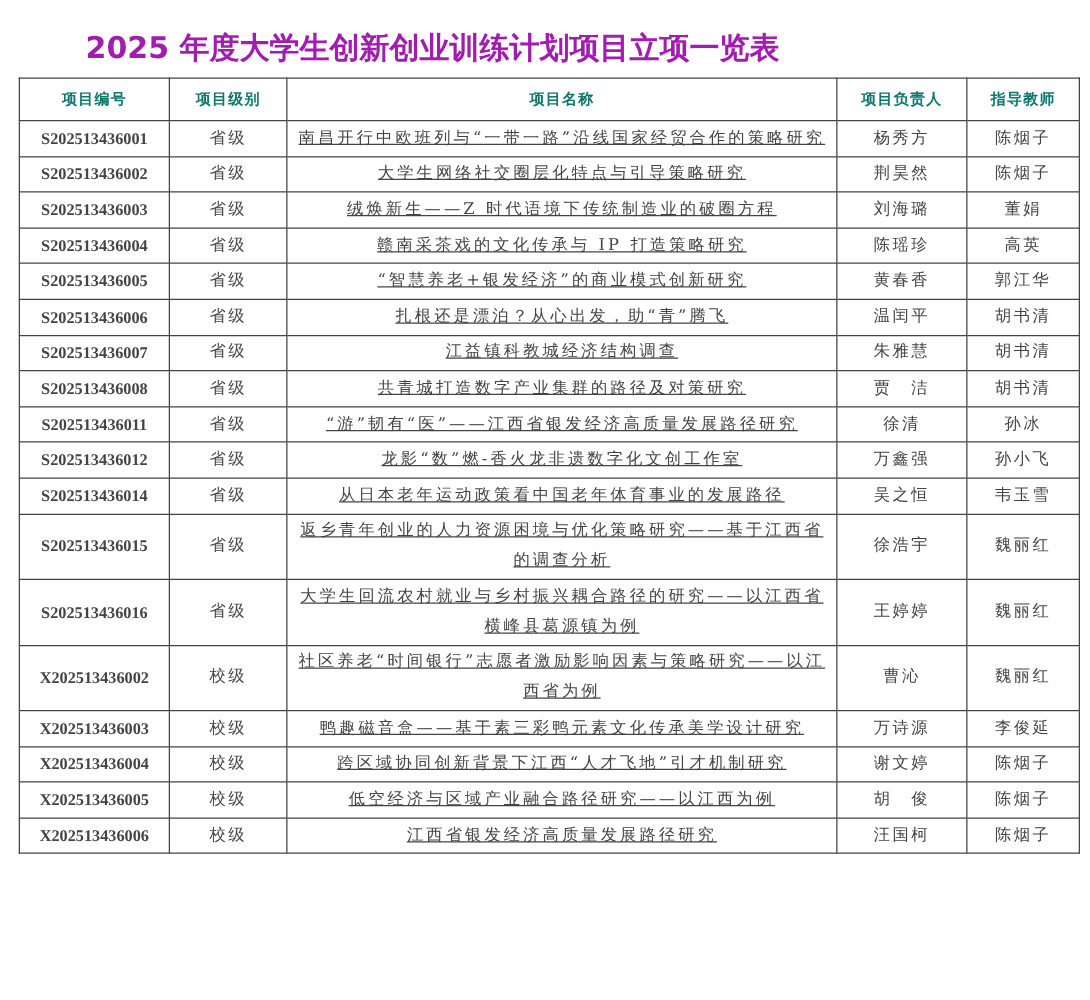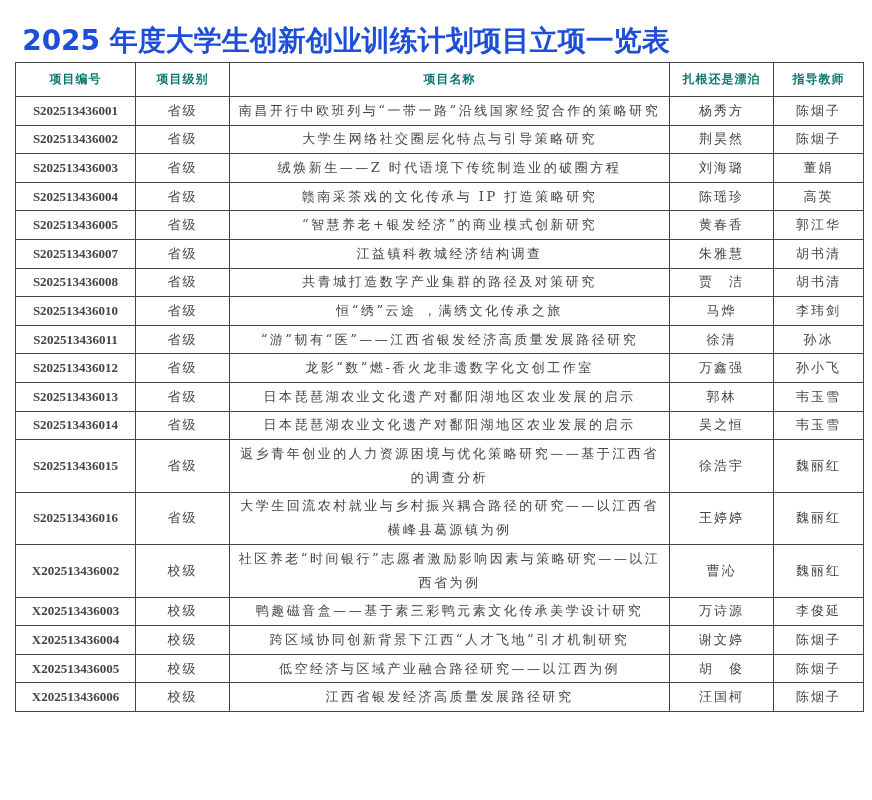--- a/index.html
+++ b/index.html
@@ -16,23 +16,23 @@
     color: #3c3c3c;
   }
   .doc-title {
     position: absolute;
     left: 0;
     top: 6px;
     width: 692px;
     text-align: center;
     font-family: "DejaVu Sans", "Liberation Sans", sans-serif;
     font-weight: bold;
-    font-size: 28px;
+    font-size: 24px;
     letter-spacing: 0px;
-    color: #1d4ed8;
+    color: #a21caf;
     line-height: 32px;
   }
   table.project-table {
     position: absolute;
     left: 15px;
     top: 62px;
     width: 848px;
     border-collapse: collapse;
     table-layout: fixed;
     border: 1.5px solid #333333;
@@ -72,20 +72,21 @@
   td.cell-id {
     font-family: "Liberation Serif", "DejaVu Serif", serif;
     font-size: 14px;
     letter-spacing: 0px;
     white-space: nowrap;
     font-weight: bold;
   }
   td.cell-name {
     letter-spacing: 2.5px;
     padding: 0 10px;
+    text-decoration: underline;
   }
   td.cell-level,
   td.cell-leader,
   td.cell-advisor {
     letter-spacing: 2px;
     white-space: nowrap;
   }
 </style>
 </head>
 <body>
@@ -98,21 +99,21 @@
       <col class="c-level">
       <col class="c-name">
       <col class="c-leader">
       <col class="c-advisor">
   </colgroup>
   <thead>
     <tr>
       <th>项目编号</th>
       <th>项目级别</th>
       <th>项目名称</th>
-      <th>扎根还是漂泊</th>
+      <th>项目负责人</th>
       <th>指导教师</th>
     </tr>
   </thead>
   <tbody>
     <tr>
       <td class="cell-id">S202513436001</td>
       <td class="cell-level">省级</td>
       <td class="cell-name">南昌开行中欧班列与“一带一路”沿线国家经贸合作的策略研究</td>
       <td class="cell-leader">杨秀方</td>
       <td class="cell-advisor">陈烟子</td>
@@ -139,65 +140,58 @@
       <td class="cell-advisor">高英</td>
     </tr>
     <tr>
       <td class="cell-id">S202513436005</td>
       <td class="cell-level">省级</td>
       <td class="cell-name">“智慧养老+银发经济”的商业模式创新研究</td>
       <td class="cell-leader">黄春香</td>
       <td class="cell-advisor">郭江华</td>
     </tr>
     <tr>
+      <td class="cell-id">S202513436006</td>
+      <td class="cell-level">省级</td>
+      <td class="cell-name">扎根还是漂泊？从心出发，助“青”腾飞</td>
+      <td class="cell-leader">温闰平</td>
+      <td class="cell-advisor">胡书清</td>
+    </tr>
+    <tr>
       <td class="cell-id">S202513436007</td>
       <td class="cell-level">省级</td>
       <td class="cell-name">江益镇科教城经济结构调查</td>
       <td class="cell-leader">朱雅慧</td>
       <td class="cell-advisor">胡书清</td>
     </tr>
     <tr>
       <td class="cell-id">S202513436008</td>
       <td class="cell-level">省级</td>
       <td class="cell-name">共青城打造数字产业集群的路径及对策研究</td>
       <td class="cell-leader">贾　洁</td>
       <td class="cell-advisor">胡书清</td>
     </tr>
     <tr>
-      <td class="cell-id">S202513436010</td>
-      <td class="cell-level">省级</td>
-      <td class="cell-name">恒“绣”云途 ，满绣文化传承之旅</td>
-      <td class="cell-leader">马烨</td>
-      <td class="cell-advisor">李玮剑</td>
-    </tr>
-    <tr>
       <td class="cell-id">S202513436011</td>
       <td class="cell-level">省级</td>
       <td class="cell-name">“游”韧有“医”——江西省银发经济高质量发展路径研究</td>
       <td class="cell-leader">徐清</td>
       <td class="cell-advisor">孙冰</td>
     </tr>
     <tr>
       <td class="cell-id">S202513436012</td>
       <td class="cell-level">省级</td>
       <td class="cell-name">龙影“数”燃-香火龙非遗数字化文创工作室</td>
       <td class="cell-leader">万鑫强</td>
       <td class="cell-advisor">孙小飞</td>
     </tr>
     <tr>
-      <td class="cell-id">S202513436013</td>
-      <td class="cell-level">省级</td>
-      <td class="cell-name">日本琵琶湖农业文化遗产对鄱阳湖地区农业发展的启示</td>
-      <td class="cell-leader">郭林</td>
-      <td class="cell-advisor">韦玉雪</td>
-    </tr>
-    <tr>
       <td class="cell-id">S202513436014</td>
       <td class="cell-level">省级</td>
-      <td class="cell-name">日本琵琶湖农业文化遗产对鄱阳湖地区农业发展的启示</td>
+      <td class="cell-name">从日本老年运动政策看中国老年体育事业的发展路径</td>
       <td class="cell-leader">吴之恒</td>
       <td class="cell-advisor">韦玉雪</td>
     </tr>
     <tr class="double">
       <td class="cell-id">S202513436015</td>
       <td class="cell-level">省级</td>
       <td class="cell-name">返乡青年创业的人力资源困境与优化策略研究——基于江西省的调查分析</td>
       <td class="cell-leader">徐浩宇</td>
       <td class="cell-advisor">魏丽红</td>
     </tr>

